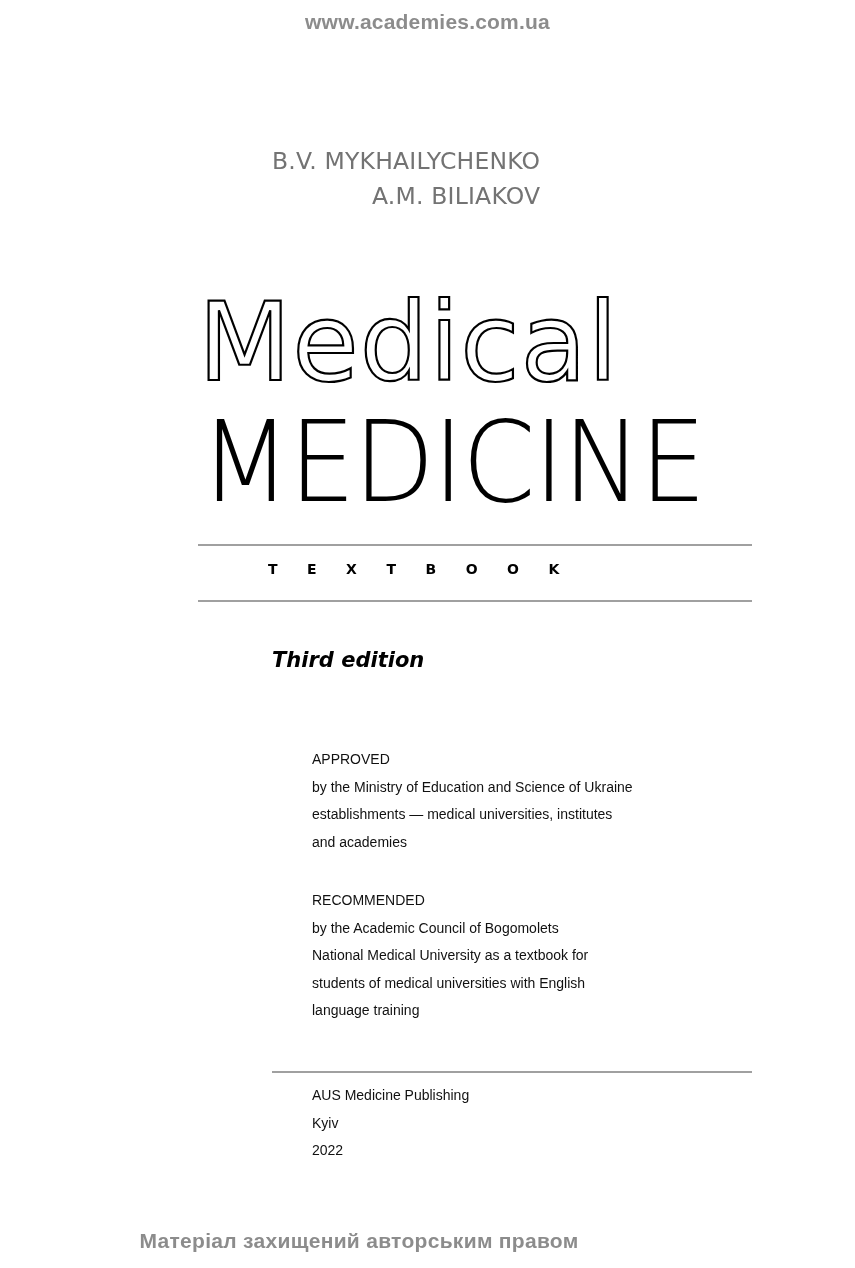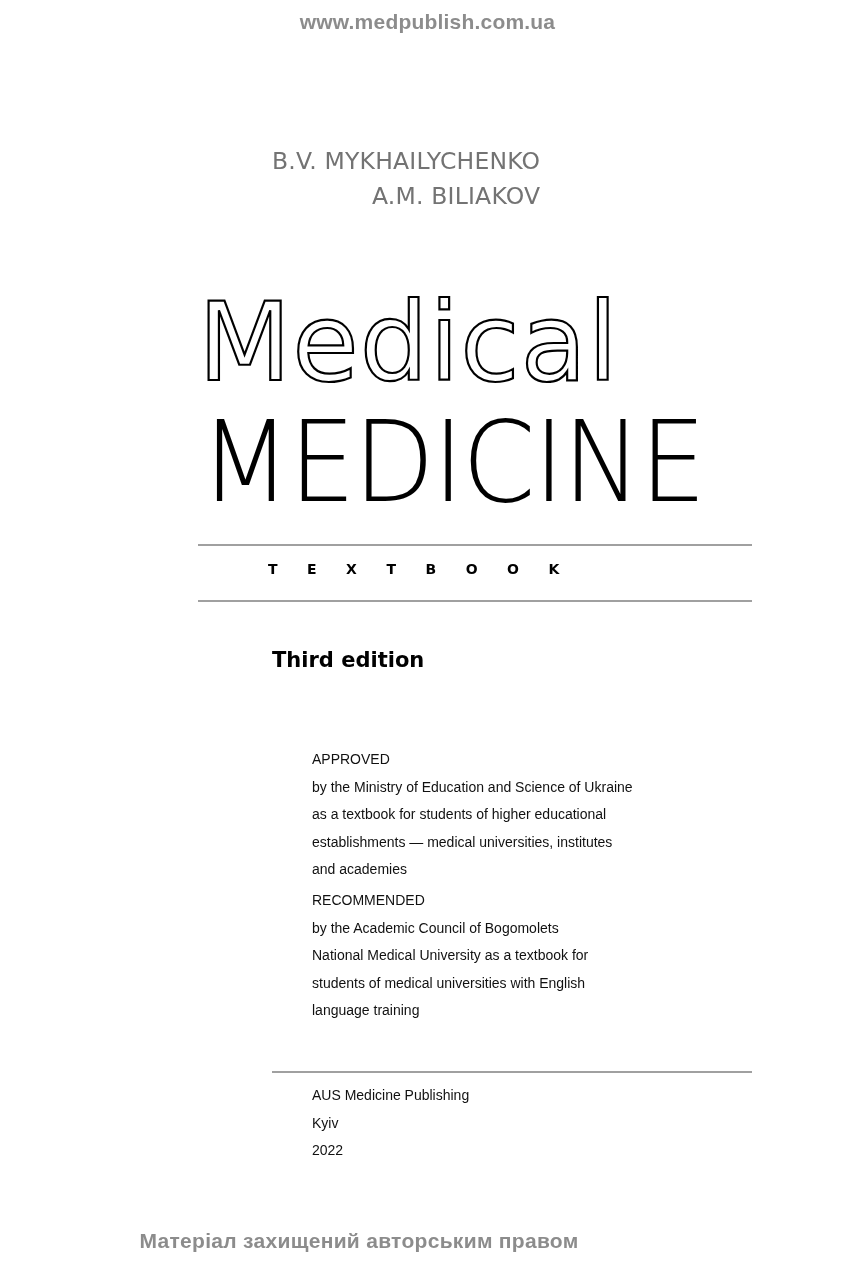--- a/index.html
+++ b/index.html
@@ -8,51 +8,50 @@
     .watermark-top { top: 10px; left: 0; width: 855px; text-align: center; font-family: "Liberation Sans", sans-serif; font-weight: bold; font-size: 21px; color: #8c8c8c; letter-spacing: 0.2px; }
     .authors { left: 272px; top: 144px; }
     .author { font-family: "DejaVu Sans", sans-serif; font-weight: normal; font-size: 23.5px; line-height: 35px; color: #737373; letter-spacing: 0.2px; text-align: right; }
     .title-outline { left: 198px; top: 283px; font-family: "DejaVu Sans", sans-serif; font-size: 108px; line-height: 120px; color: #ffffff; -webkit-text-stroke: 2.2px #000; letter-spacing: 1px; }
     .title-main { left: 200px; top: 402px; font-family: "DejaVu Sans", sans-serif; font-weight: 300; font-size: 112px; line-height: 120px; color: #000; letter-spacing: -2px; transform: scaleX(0.94); transform-origin: left; }
     .rule { height: 2px; background: #a0a0a0; }
     .rule1 { left: 198px; top: 544px; width: 554px; }
     .rule2 { left: 198px; top: 600px; width: 554px; }
     .rule3 { left: 272px; top: 1071px; width: 480px; }
     .textbook { left: 268px; top: 561px; font-family: "DejaVu Sans", sans-serif; font-weight: bold; font-size: 14px; letter-spacing: 29.5px; color: #000; }
-    .edition { left: 272px; top: 648px; font-family: "DejaVu Sans", sans-serif; font-weight: bold; font-size: 21px; color: #000; }
+    .edition { left: 272px; top: 648px; font-family: "DejaVu Sans", sans-serif; font-weight: bold; font-size: 21px; color: #000; font-style: italic; }
     .block { left: 272px; font-family: "Liberation Sans", sans-serif; font-size: 14px; line-height: 27.5px; color: #111; margin-left: 40px; }
     .approved { top: 746px; }
     .recommended { top: 887px; }
     .imprint { top: 1082px; }
     .line { display: block; white-space: nowrap; }
     .watermark-bottom { top: 1229px; left: 0; width: 718px; text-align: center; font-family: "Liberation Sans", sans-serif; font-weight: bold; font-size: 21px; color: #8c8c8c; letter-spacing: 0.3px; }
   </style>
 </head>
 <body>
 
-<div class="abs watermark-top">www.medpublish.com.ua</div>
+<div class="abs watermark-top">www.academies.com.ua</div>
 
 <div class="abs authors">
   <div class="author">B.V. MYKHAILYCHENKO</div>
   <div class="author">A.M. BILIAKOV</div>
 </div>
 
 <div class="abs title-outline">Medical</div>
 <div class="abs title-main">MEDICINE</div>
 
 <div class="abs rule rule1"></div>
 <div class="abs textbook">TEXTBOOK</div>
 <div class="abs rule rule2"></div>
 
 <div class="abs edition">Third edition</div>
 
 <div class="abs block approved">
   <span class="line">APPROVED</span>
   <span class="line">by the Ministry of Education and Science of Ukraine</span>
-  <span class="line">as a textbook for students of higher educational</span>
   <span class="line">establishments — medical universities, institutes</span>
   <span class="line">and academies</span>
 </div>
 
 <div class="abs block recommended">
   <span class="line">RECOMMENDED</span>
   <span class="line">by the Academic Council of Bogomolets</span>
   <span class="line">National Medical University as a textbook for</span>
   <span class="line">students of medical universities with English</span>
   <span class="line">language training</span>

